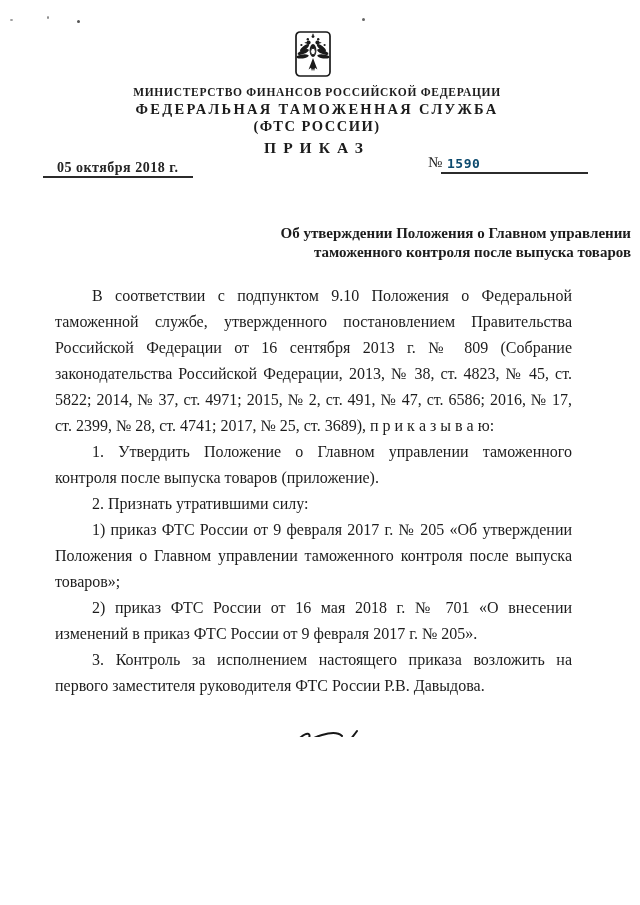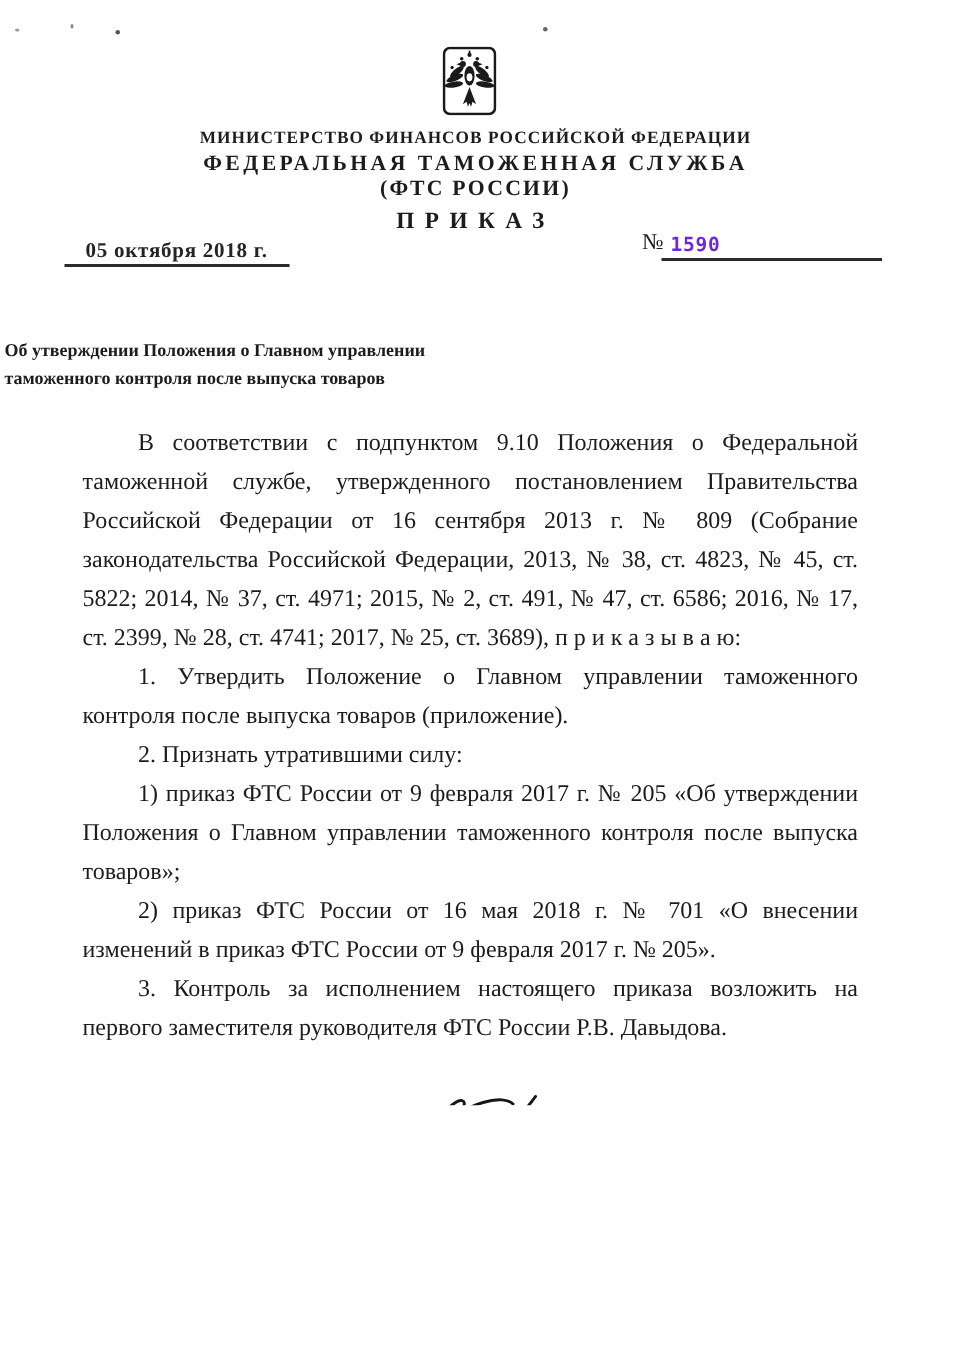--- a/index.html
+++ b/index.html
@@ -31,27 +31,27 @@
     font-family:Liberation Serif, serif;
     font-weight:bold;font-size:14px;letter-spacing:0.5px;color:#242424;
     white-space:nowrap;
   }
   .rule{position:absolute;height:2px;background:#2b2b2b;}
   .date-rule{left:43px;top:176px;width:150px;}
   .num-sign{position:absolute;left:428px;top:154px;font-size:15px;}
   .num-val{
     position:absolute;left:447px;top:156px;
     font-family:"DejaVu Sans Mono", monospace;
-    font-weight:bold;font-size:13px;letter-spacing:0.5px;color:#6d28d9;
+    font-weight:bold;font-size:13px;letter-spacing:0.5px;color:#0c4a6e;
   }
   .num-rule{left:441px;top:172px;width:147px;}
 
   .title{
     position:absolute;left:3px;top:224px;width:628px;
-    text-align:left;font-weight:bold;font-size:12px;line-height:19px;
+    text-align:right;font-weight:bold;font-size:15px;line-height:19px;
   }
 
   .bodytext{
     position:absolute;left:55px;top:283px;width:517px;
     font-size:16px;line-height:26px;text-align:justify;
   }
   .bodytext p{margin:0;text-indent:37px;}
 
   .sig-title{position:absolute;left:55px;top:747px;font-size:16.5px;}
   .sig-name{position:absolute;right:65px;top:747px;font-size:16.5px;}

